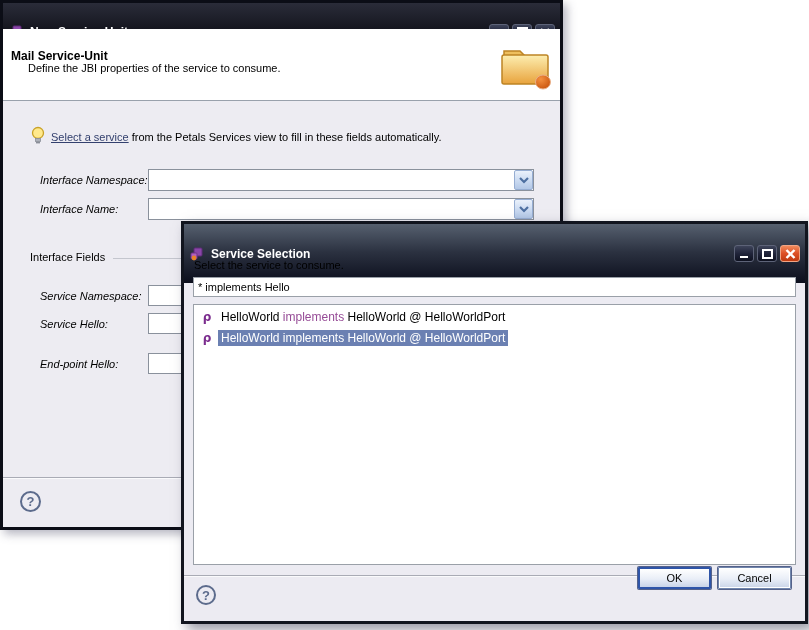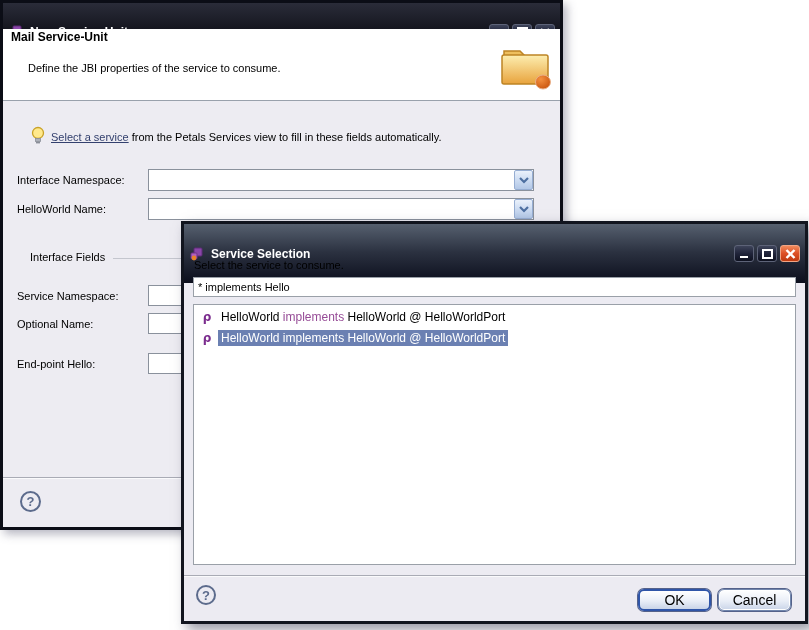--- a/index.html
+++ b/index.html
@@ -41,29 +41,29 @@
   .winbtn.dark{background:linear-gradient(#3e445a 0%,#20243a 50%,#0e1120 100%);border:1px solid #5d6378;}
   .winbtn.red{background:linear-gradient(#f08a5c 0%,#dd5026 50%,#bf3a10 100%);border:1px solid #f0a585;}
   .glyph-min{width:8px;height:2px;background:#fff;margin-top:7px;}
   .glyph-max{width:7px;height:6px;border:2px solid #fff;}
 
   
   .bw-header{
     position:absolute;left:0;top:26px;right:0;height:71px;
     background:#ffffff;border-bottom:1px solid #99a1ac;
   }
-  .bw-htitle{position:absolute;left:8px;top:1px;font-size:12px;font-weight:bold;}
+  .bw-htitle{position:absolute;left:8px;top:20px;font-size:12px;font-weight:bold;}
   .bw-hsub{position:absolute;left:17px;top:33px;font-size:11px;margin-left:8px;}
   .folder-icon{position:absolute;right:8px;top:10px;}
 
   .hint-row{position:absolute;left:28px;top:123px;display:flex;align-items:center;gap:6px;}
   .hint-text{font-size:11px;}
   .hint-link{color:#33406e;text-decoration:underline;cursor:pointer;}
 
-  .fieldlabel{position:absolute;left:14px;font-size:11px;white-space:nowrap;}
+  .fieldlabel{position:absolute;left:37px;font-size:11px;white-space:nowrap;font-style:italic;}
   .combo{
     position:absolute;left:145px;width:386px;height:22px;box-sizing:border-box;
     background:#fff;border:1px solid #8a919c;display:flex;justify-content:flex-end;
   }
   .combo-btn{
     width:19px;height:100%;box-sizing:border-box;
     background:linear-gradient(#eaf1fb 0%,#cddcf2 50%,#b2c7e6 100%);
     border:1px solid #96add2;border-radius:2px;
     display:flex;align-items:center;justify-content:center;
   }
@@ -96,22 +96,22 @@
   .list-item{display:flex;align-items:center;height:18px;margin-top:3px;cursor:default;}
   .svc-icon{width:14px;text-align:center;margin-left:6px;margin-right:4px;
     color:#7b2d8e;font-weight:bold;font-size:12px;font-family:"DejaVu Sans",sans-serif;}
   .item-text{white-space:nowrap;font-size:12px;padding:1px 3px;}
   .kw{color:#964b96;}
   .list-item.selected .item-text{background:#6b80b2;color:#fff;}
   .list-item.selected .kw{color:#fff;}
 
   .fw-footer-sep{top:351px;}
   .btn{
-    position:absolute;top:365px;width:73px;height:22px;box-sizing:border-box;
-    border-radius:6px;font-family:"Liberation Sans",sans-serif;font-size:14px;
+    position:absolute;top:343px;width:73px;height:22px;box-sizing:border-box;
+    border-radius:1px;font-family:"Liberation Sans",sans-serif;font-size:11px;
     background:linear-gradient(#ffffff 0%,#e9eef7 55%,#c9d4e8 100%);
     cursor:pointer;color:#000;
   }
   .btn.default{left:454px;border:2px solid #2f55a8;box-shadow:0 0 0 1px #55628a;}
   .btn.plain{left:534px;border:1px solid #7186ad;box-shadow:0 0 0 1px #55628a, inset 0 0 0 1px #fff;}
 </style>
 </head>
 <body>
 
 <div class="window" id="back-window">
@@ -175,38 +175,38 @@
 
   <span class="fieldlabel" style="top:171px">Interface Namespace:</span>
   <div class="combo" style="top:166px">
     <span class="combo-btn">
       <svg width="10" height="7" viewBox="0 0 10 7">
           <path d="M1 1 L5 5 L9 1" fill="none" stroke="#4d6fa0" stroke-width="2.2"></path>
         </svg>
     </span>
   </div>
 
-  <span class="fieldlabel" style="top:200px">HelloWorld Name:</span>
+  <span class="fieldlabel" style="top:200px">Interface Name:</span>
   <div class="combo" style="top:195px">
     <span class="combo-btn">
       <svg width="10" height="7" viewBox="0 0 10 7">
           <path d="M1 1 L5 5 L9 1" fill="none" stroke="#4d6fa0" stroke-width="2.2"></path>
         </svg>
     </span>
   </div>
 
   <div class="optional-row">
     <span>Interface Fields</span>
     <span class="optional-line"></span>
   </div>
 
   <span class="fieldlabel" style="top:287px">Service Namespace:</span>
   <div class="textfield" style="top:282px"></div>
 
-  <span class="fieldlabel" style="top:315px">Optional Name:</span>
+  <span class="fieldlabel" style="top:315px">Service Hello:</span>
   <div class="textfield" style="top:310px"></div>
 
   <span class="fieldlabel" style="top:355px">End-point Hello:</span>
   <div class="textfield" style="top:350px"></div>
 
   <div class="footer-sep" style="top:474px"></div>
   <button class="help-btn" style="left:17px;top:488px">?</button>
 </div>
 
 <div class="window" id="front-window">

